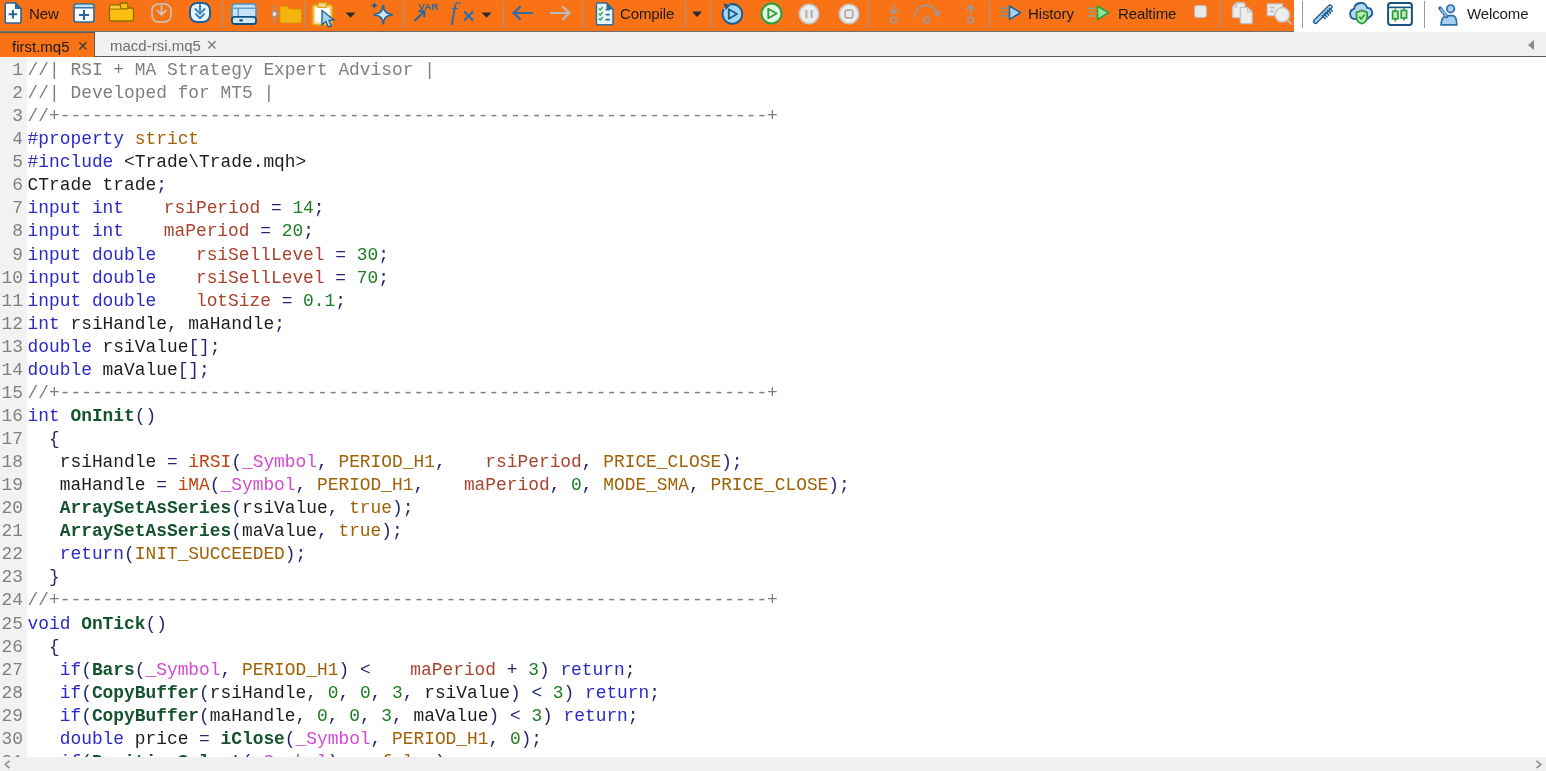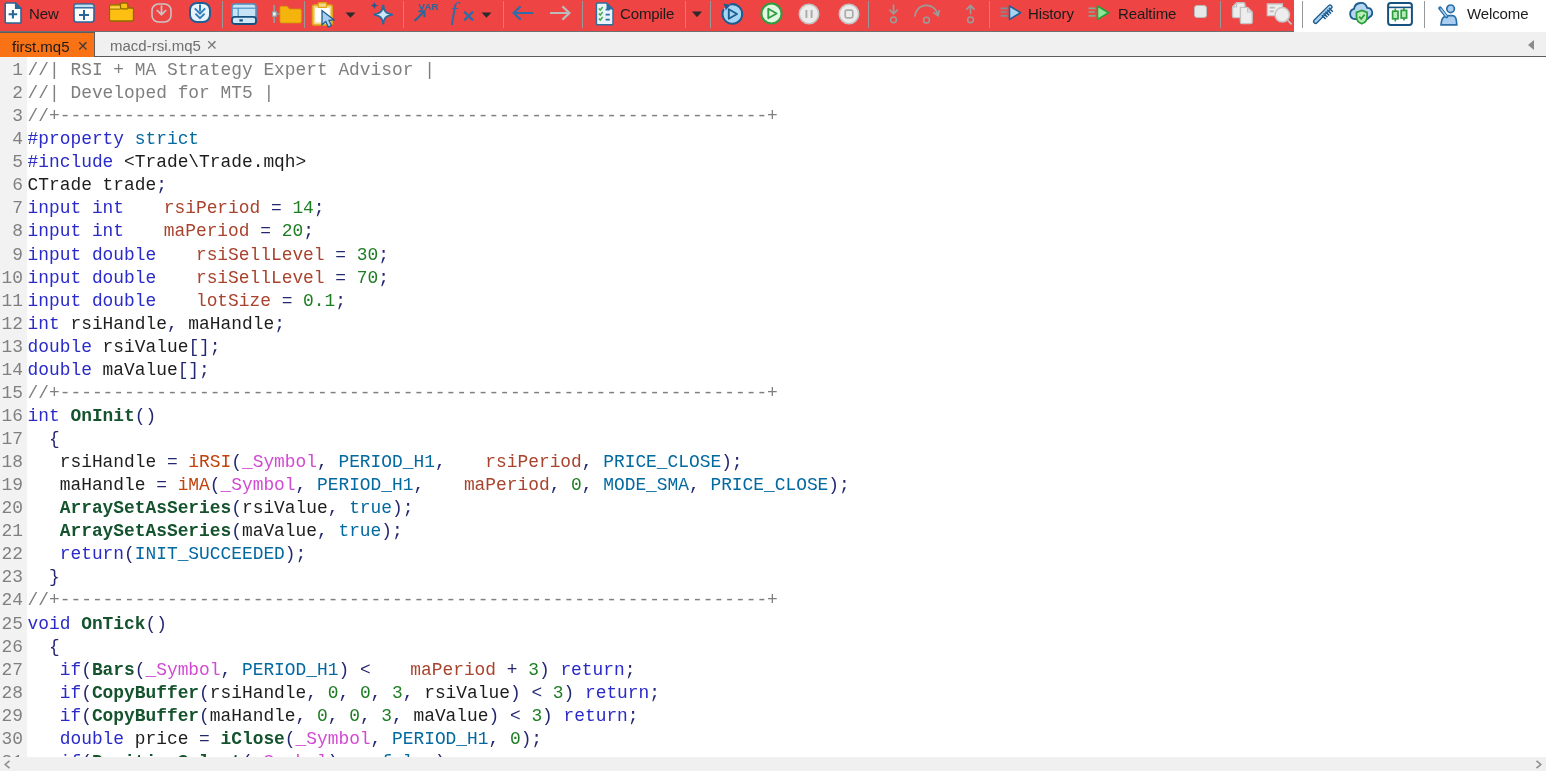--- a/index.html
+++ b/index.html
@@ -1,19 +1,19 @@
 <!DOCTYPE html>
 <html><head>
 <meta charset="utf-8">
 <style>
   * { margin:0; padding:0; box-sizing:border-box; }
   html,body { width:1546px; height:771px; overflow:hidden; background:#ffffff;
     font-family:"Liberation Sans", sans-serif; }
   #toolbar { position:absolute; left:0; top:0; width:1294px; height:32px;
-    background:#ef4444; border-bottom:1px solid #6e6e6e; }
+    background:#f97316; border-bottom:1px solid #6e6e6e; }
   .sep { position:absolute; top:1px; width:1px; height:27px; background:#989898; }
   .tblabel { position:absolute; top:5px; font-size:15px; color:#1b1b1b; white-space:nowrap; letter-spacing:-0.12px; }
   .icon { position:absolute; }
   #tabbar { position:absolute; left:0; top:32px; width:1546px; height:25px; background:#f0f0f0; }
   #tabline { position:absolute; left:94px; top:56px; width:1452px; height:1px; background:#5c5c5c; }
   #activetab { position:absolute; left:0; top:32px; width:95px; height:25px;
     background:#f97316; border-top:1px solid #5c5c5c; border-right:1px solid #5c5c5c; }
   #activetab .t { position:absolute; left:12px; top:5px; font-size:15px; color:#1b1b1b; }
   #activetab .x { position:absolute; left:77px; top:5px; font-size:14px; color:#3c3c3c; }
   #inactivetab { position:absolute; left:95px; top:34px; width:130px; height:22px;text-decoration:underline; }
@@ -25,21 +25,21 @@
   #gutter { position:absolute; left:0; top:0; width:27px; height:700px; background:#f2f2f2; }
   pre { font-family:"Liberation Mono", monospace; font-size:17.87px; line-height:23.07px; }
   #nums { position:absolute; left:0; top:2px; width:23px; text-align:right; color:#808080; }
   #code { position:absolute; left:27.6px; top:2px; color:#1d1d1d; }
   .c { color:#7f7f7f; }
   .k { color:#2a2ac8; }
   .n { color:#1e7d24; }
   .g { color:#c2410c; }
   .p { color:#14532d;font-weight:bold; }
   .m { color:#d24ad2; }
-  .r { color:#0369a1; }
+  .r { color:#a16207; }
   .v { color:#a8432d;margin-left:29px; }
   .o { color:#23276f; }
   #hscroll { position:absolute; left:0; top:757px; width:1546px; height:14px; background:#f0f0f0; }
 </style>
 </head>
 <body>
 <div id="toolbar">
   <span class="tblabel" style="left:29px;">New</span>
   <span class="tblabel" style="left:620px;">Compile</span>
   <span class="tblabel" style="left:1028px;">History</span>

